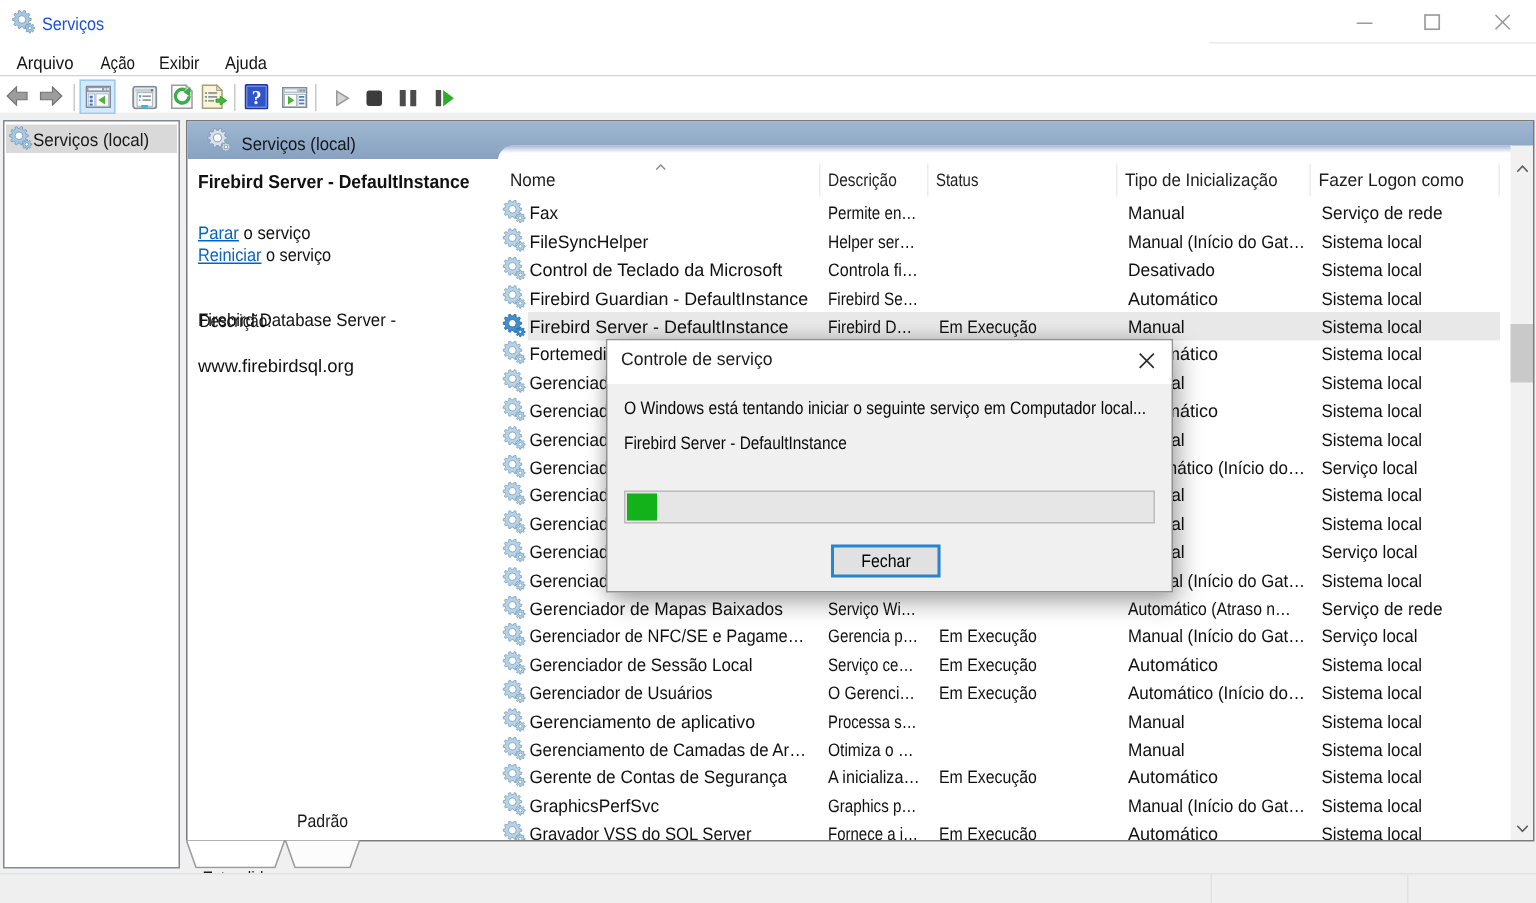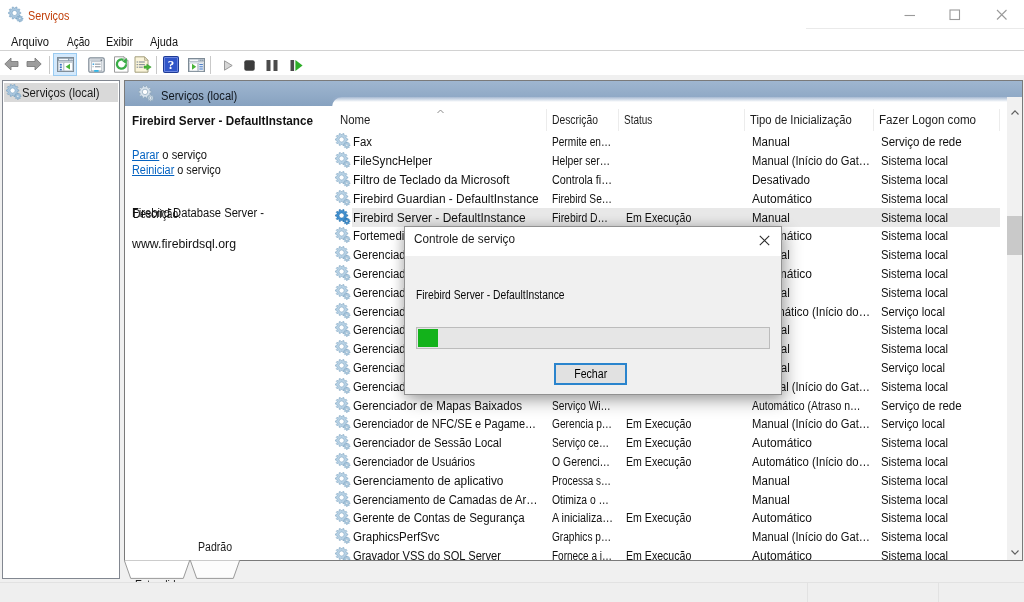--- a/index.html
+++ b/index.html
@@ -1,21 +1,21 @@
 <!DOCTYPE html>
 <html lang="pt-BR"><head><meta charset="utf-8"><title>Serviços</title>
 <style>
 html,body{margin:0;padding:0;}
 body{width:1024px;height:602px;position:relative;overflow:hidden;background:#f0f0f0;
  font-family:"Liberation Sans",sans-serif;font-size:12px;color:#1a1a1a;}
 .abs{position:absolute;}
 .sx{display:inline-block;transform-origin:0 50%;white-space:nowrap;}
 
 #titlebar{left:0;top:0;width:1024px;height:28px;background:#fff;}
-#title-text{left:28px;top:9px;color:#c2410c;font-size:12px;}
+#title-text{left:28px;top:9px;color:#1d4ed8;font-size:12px;}
 
 #menubar{left:0;top:28px;width:1024px;height:24px;background:#fff;}
 .menuitem{top:35px;color:#141414;}
 #menuline{left:0;top:50px;width:1024px;height:1px;background:#d2d2d2;}
 
 #toolbar{left:0;top:51px;width:1024px;height:24px;background:#fff;}
 .tsep{top:56px;width:1px;height:18px;background:#c9c9c9;}
 #toolline{left:806px;top:28px;width:218px;height:1px;background:#eaeaea;}
 
 #leftpanel{left:2px;top:80px;width:116px;height:497px;background:#fff;border:1px solid #828790;}
@@ -244,21 +244,21 @@
         </svg>
         <div class="cell c-name" style="transform:scaleX(0.973)">FileSyncHelper</div>
         <div class="cell c-desc" style="transform:scaleX(0.861)">Helper ser…</div>
         <div class="cell c-tipo" style="transform:scaleX(0.931)">Manual (Início do Gat…</div>
         <div class="cell c-logon" style="transform:scaleX(0.94)">Sistema local</div>
       </div>
   <div class="row abs" style="top:72.9px">
         <svg class="gicon" width="16" height="16" viewBox="0 0 17 17">
           <use href="#gearshape" fill="#b9d3e6" stroke="#7aa1bf" stroke-width="0.6"></use>
         </svg>
-        <div class="cell c-name" style="transform:scaleX(1.0)">Filtro de Teclado da Microsoft</div>
+        <div class="cell c-name" style="transform:scaleX(1.0)">Control de Teclado da Microsoft</div>
         <div class="cell c-desc" style="transform:scaleX(0.9)">Controla fi…</div>
         <div class="cell c-tipo" style="transform:scaleX(0.966)">Desativado</div>
         <div class="cell c-logon" style="transform:scaleX(0.94)">Sistema local</div>
       </div>
   <div class="row abs" style="top:91.7px">
         <svg class="gicon" width="16" height="16" viewBox="0 0 17 17">
           <use href="#gearshape" fill="#b9d3e6" stroke="#7aa1bf" stroke-width="0.6"></use>
         </svg>
         <div class="cell c-name" style="transform:scaleX(0.991)">Firebird Guardian - DefaultInstance</div>
         <div class="cell c-desc" style="transform:scaleX(0.849)">Firebird Se…</div>
@@ -467,18 +467,19 @@
 <div id="statusbar" class="abs"></div>
 <div class="ssep abs" style="left:807px"></div>
 <div class="ssep abs" style="left:938px"></div>
 
 <div id="dialog" class="abs">
   <div id="dlg-title" class="abs"></div>
   <div id="dlg-title-text" class="abs"><span class="sx" id="t-dtitle" style="transform:scaleX(0.9769)">Controle de serviço</span></div>
   <svg class="abs" style="left:354px;top:8px" width="11" height="11" viewBox="0 0 11 11">
       <path d="M0.8 0.8 L10.2 10.2 M10.2 0.8 L0.8 10.2" stroke="#2b2b2b" stroke-width="1.1" fill="none"></path>
     </svg>
+  <div id="dlg-msg1" class="abs"><span class="sx" id="t-m1" style="transform:scaleX(0.8710)">O Windows está tentando iniciar o seguinte serviço em Computador local...</span></div>
   <div id="dlg-msg2" class="abs"><span class="sx" id="t-m2" style="transform:scaleX(0.8564)">Firebird Server - DefaultInstance</span></div>
   <div id="dlg-prog" class="abs">
       <div id="dlg-prog-fill" class="abs"></div>
     </div>
   <div id="dlg-btn" class="abs"><span class="sx" id="t-btn" style="transform:scaleX(0.8833);transform-origin:50% 50%;">Fechar</span></div>
 </div>
 
 </body></html>

